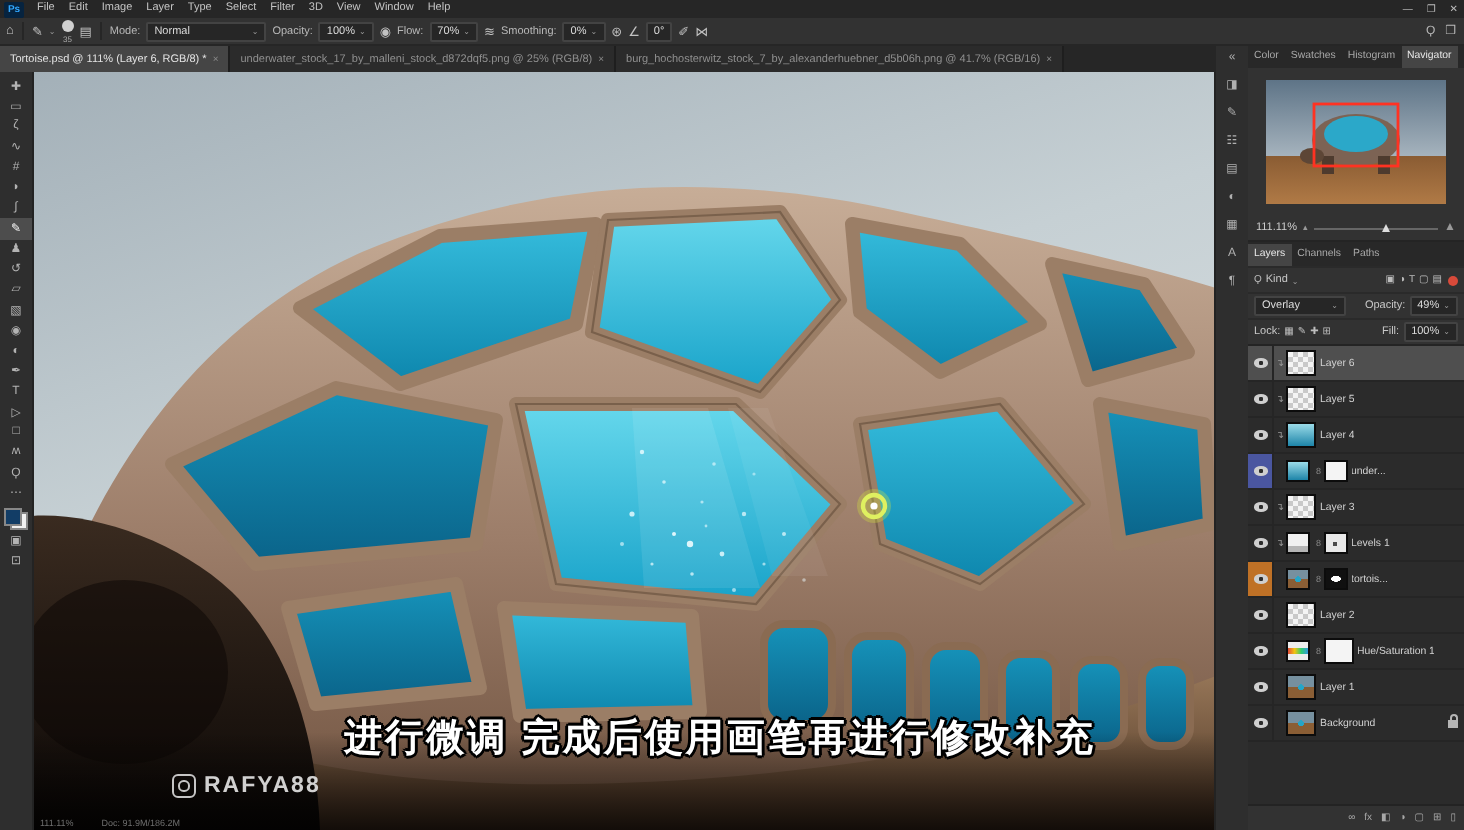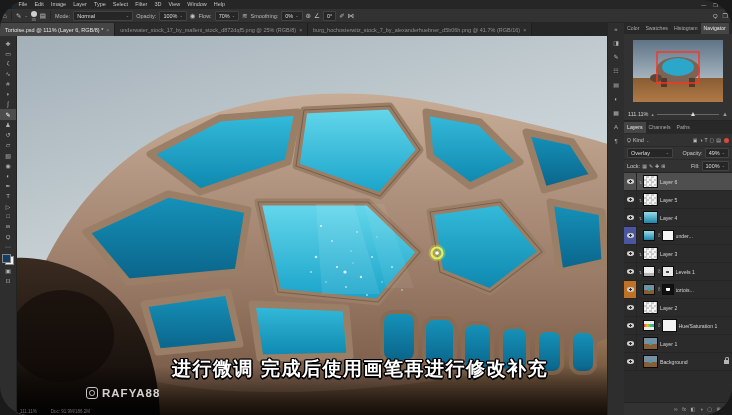--- a/index.html
+++ b/index.html
@@ -1,17 +1,17 @@
 <!DOCTYPE html>
 <html><head>
 <meta charset="utf-8">
 <style>
   html,body{margin:0;padding:0;background:#1a1a1a;}
   #root{position:relative;width:732px;height:415px;overflow:hidden;background:#1e1e1e;
-        font-family:"Liberation Sans","DejaVu Sans",sans-serif;color:#c8c8c8;border-radius:29px;
+        font-family:"Liberation Sans","DejaVu Sans",sans-serif;color:#c8c8c8;
         -webkit-font-smoothing:antialiased;}
   
   .menubar{position:absolute;left:0;top:0;right:0;height:9px;background:#262626;
            display:flex;align-items:center;font-size:5.5px;color:#c4c4c4;z-index:30;}
   .ps-badge{width:10px;height:8px;margin:0 3px 0 2px;background:#06233f;color:#31a8ff;
             font-size:5px;font-weight:bold;display:flex;align-items:center;justify-content:center;
             border-radius:1px;}
   .menubar .mi{padding:0 3.5px;line-height:9px;}
   .winctl{position:absolute;right:3px;top:0;height:9px;display:flex;gap:7px;align-items:center;
           font-size:5px;color:#bbb;z-index:31;}

